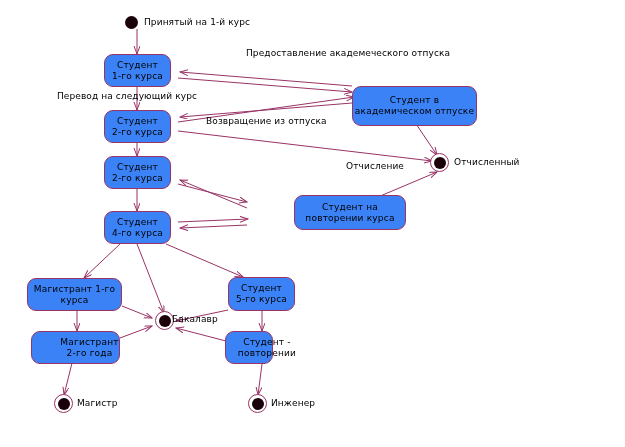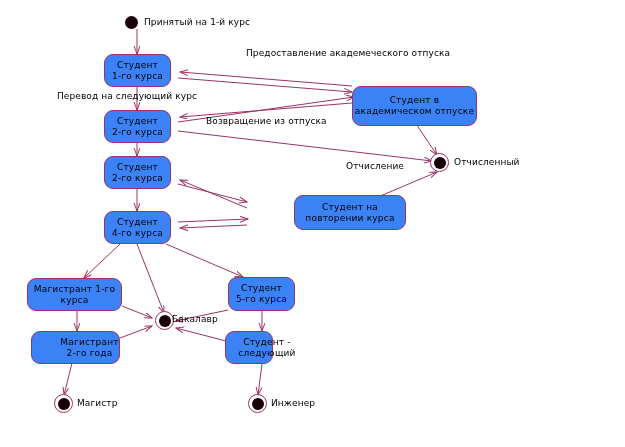--- a/index.html
+++ b/index.html
@@ -223,21 +223,21 @@
     <span class="ln">курса</span>
   </div>
 
   <div class="state" style="left:31px; top:331px; width:89px; height:33px;padding-left:28px;">
     <span class="ln">Магистрант</span>
     <span class="ln">2-го года</span>
   </div>
 
   <div class="state" style="left:225px; top:331px; width:48px; height:33px;padding-left:36px;">
     <span class="ln">Студент -</span>
-    <span class="ln">следующий</span>
+    <span class="ln">повторении</span>
   </div>
 
   <div class="edge-label" style="left:246px; top:48px;">Предоставление академеческого отпуска</div>
 
   <div class="edge-label" style="left:57px; top:91px;">Перевод на следующий курс</div>
 
   <div class="edge-label" style="left:206px; top:116px;">Возвращение из отпуска</div>
 
   <div class="edge-label" style="left:346px; top:161px;">Отчисление</div>
 

